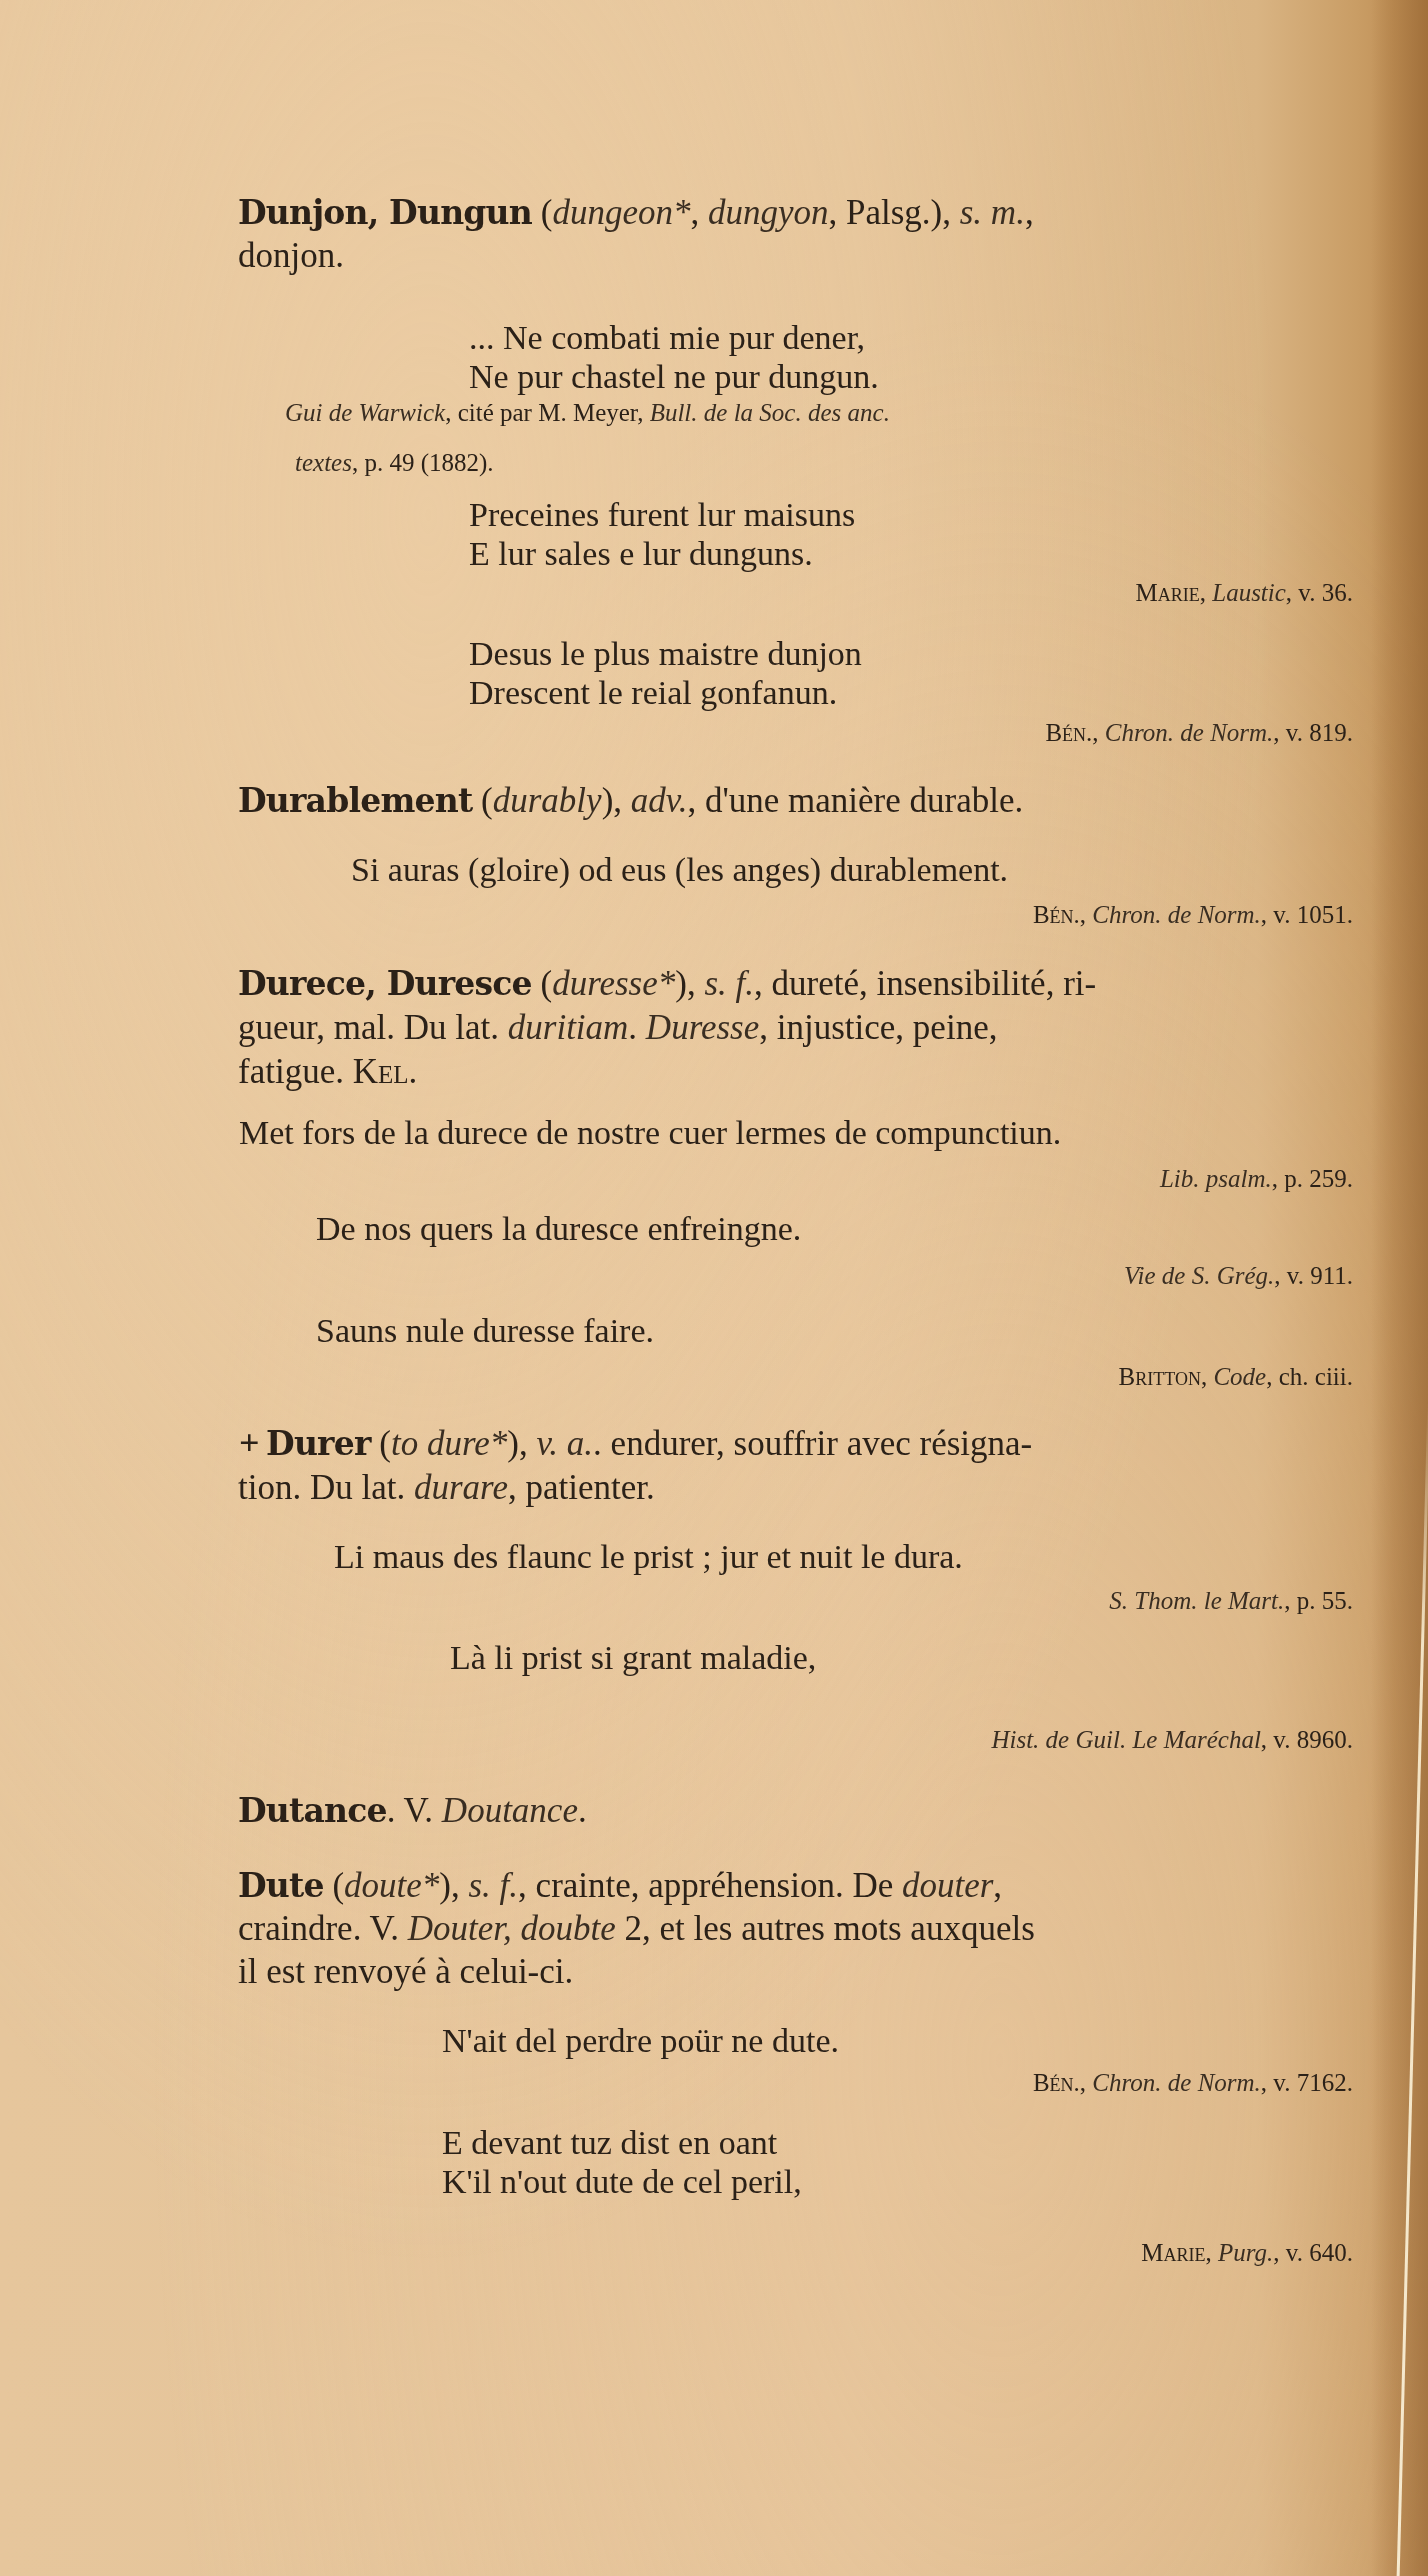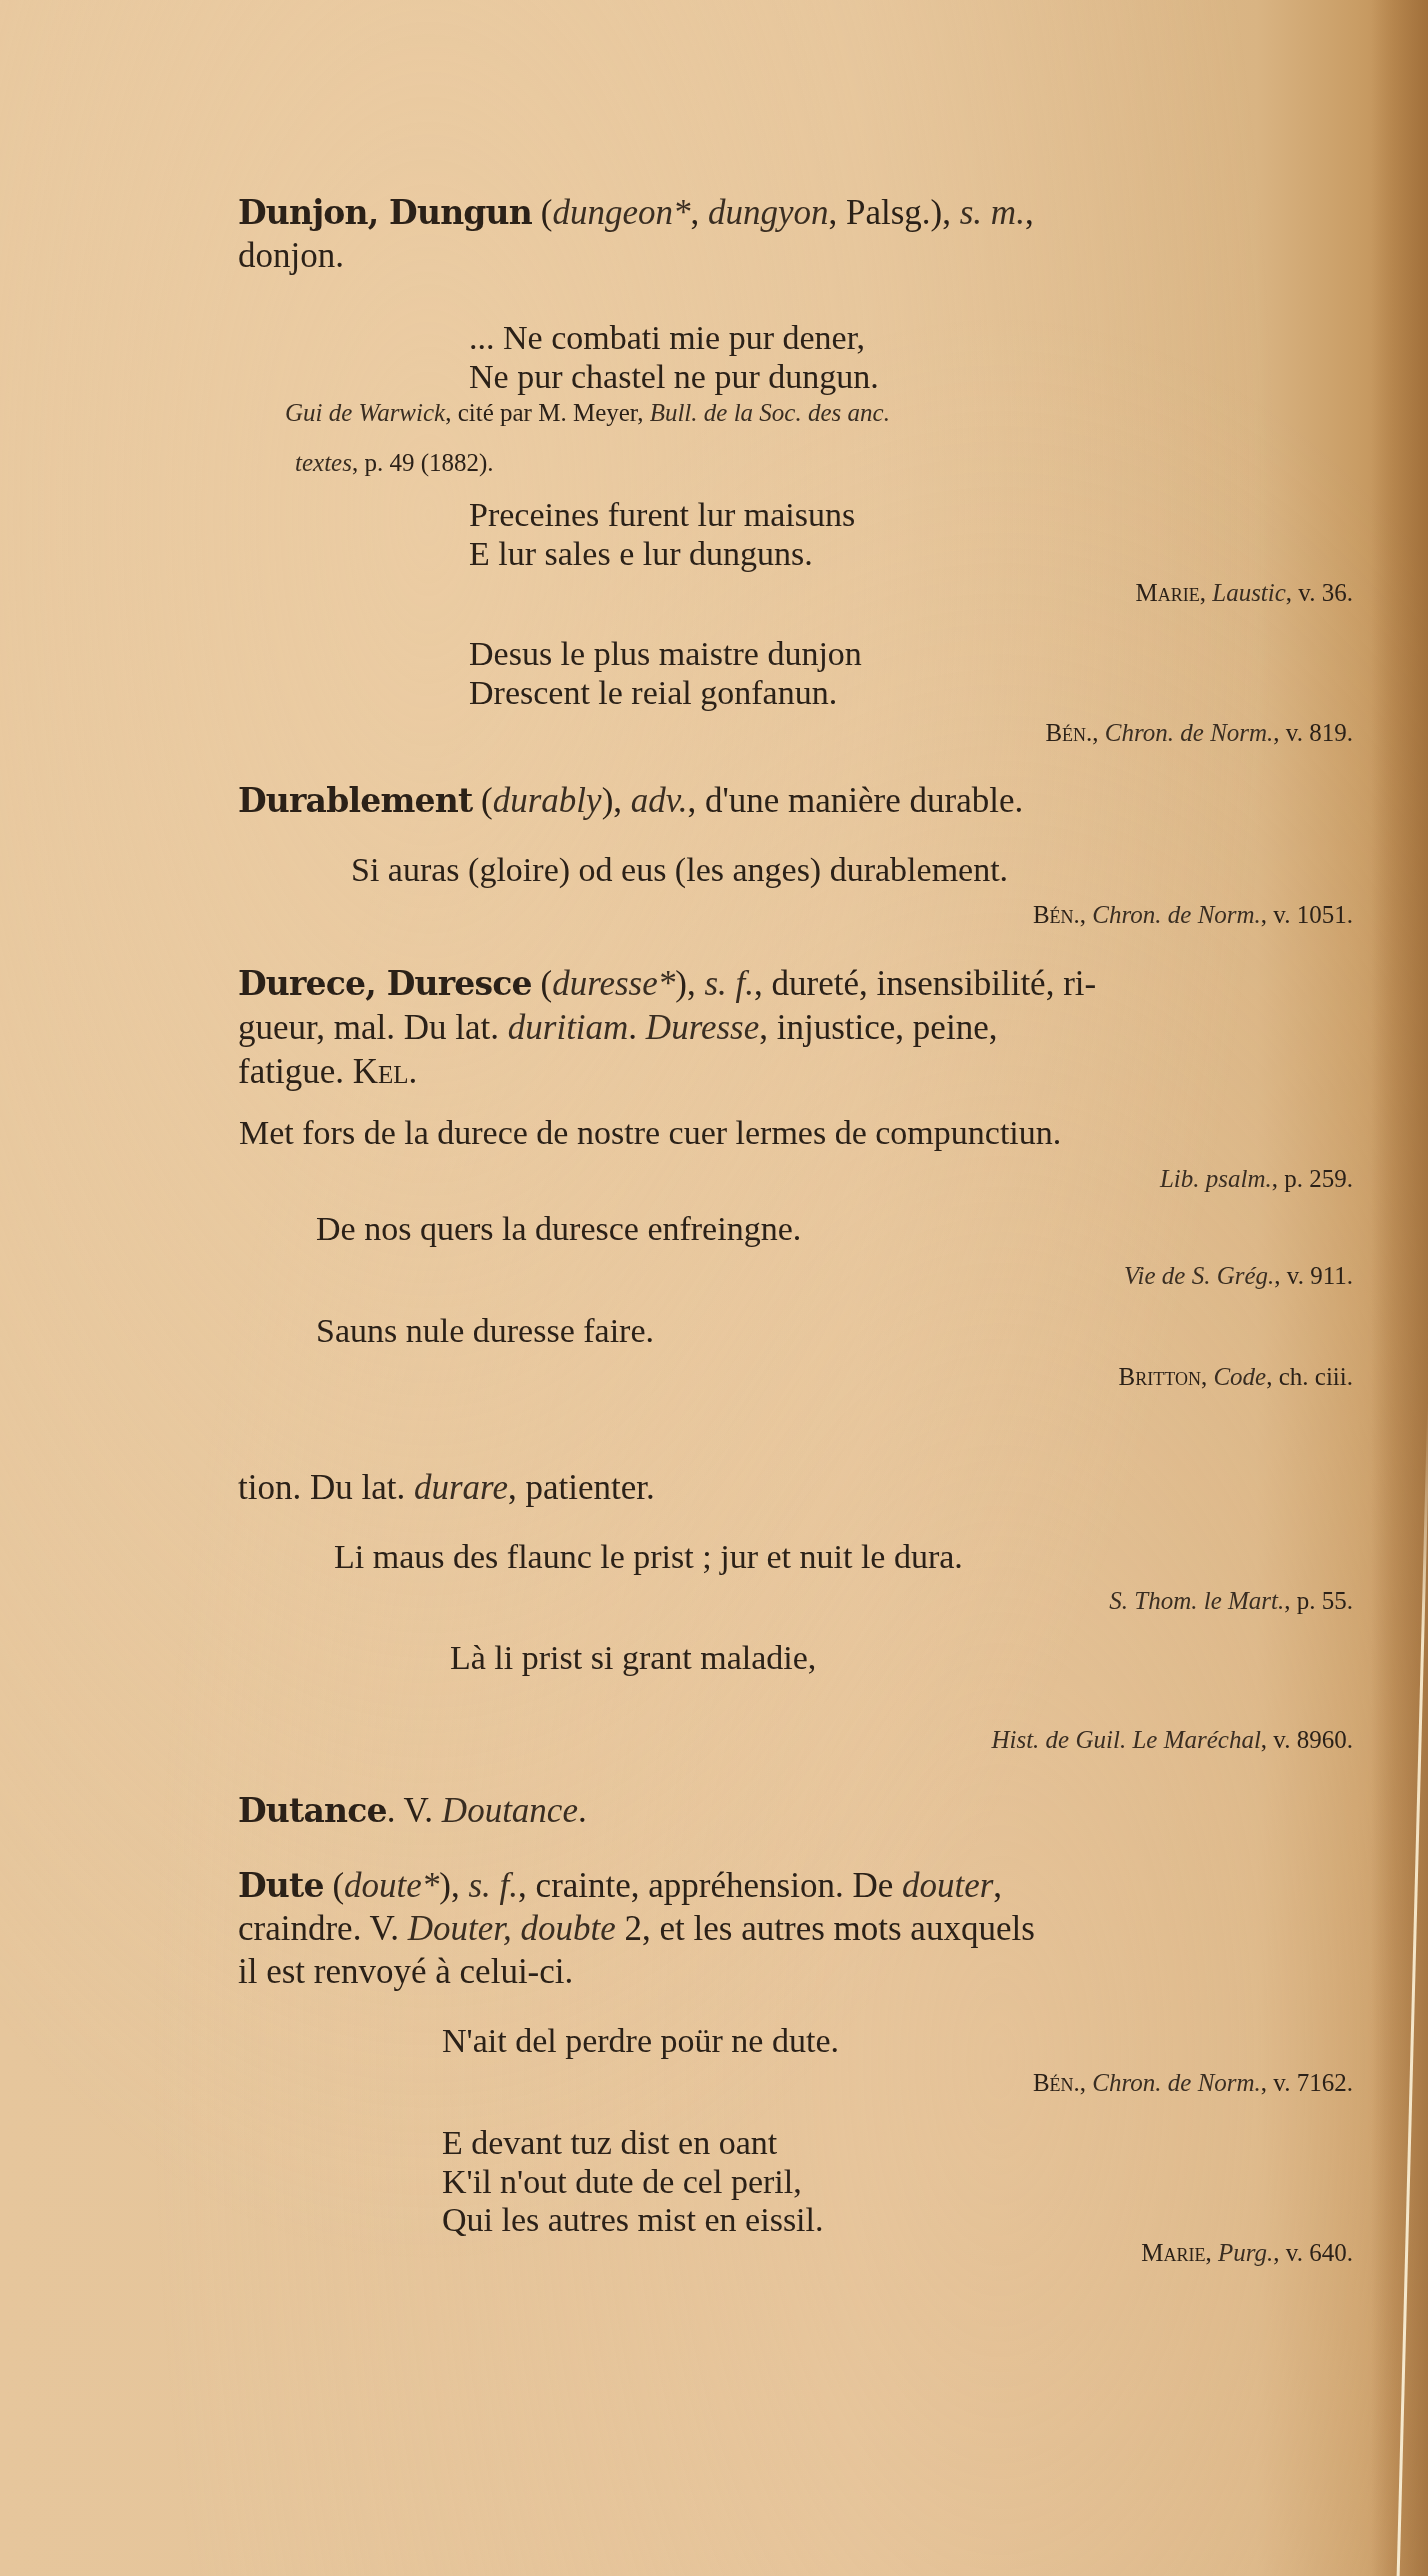--- a/index.html
+++ b/index.html
@@ -100,20 +100,23 @@
   </div>
   <div class="verse" style="left:316px; top:1209px;">De nos quers la duresce enfreingne.</div>
   <div class="cite" style="top:1261px;">
     <span class="it">Vie de S. Grég.</span><span>, v. 911.</span>
   </div>
   <div class="verse" style="left:316px; top:1311px;">Sauns nule duresse faire.</div>
   <div class="cite" style="top:1362px;">
     <span class="sc">Britton</span><span>, </span><span class="it">Code</span><span>, ch. ciii.</span>
   </div>
 
+  <div class="entry-line" style="left:239px; top:1422px;">
+    <span class="cross">+</span><span class="hw">Durer</span><span> (</span><span class="it">to dure*</span><span>), </span><span class="it">v. a.</span><span>. endurer, souffrir avec résigna-</span>
+  </div>
   <div class="entry-line" style="left:238px; top:1466px;">
     <span>tion. Du lat. </span><span class="it">durare</span><span>, patienter.</span>
   </div>
 
   <div class="verse" style="left:334px; top:1537px;">Li maus des flaunc le prist ; jur et nuit le dura.</div>
   <div class="cite" style="top:1586px;">
     <span class="it">S. Thom. le Mart.</span><span>, p. 55.</span>
   </div>
   <div class="verse" style="left:450px; top:1638px;">Là li prist si grant maladie,</div>
   <div class="cite" style="top:1725px;">
@@ -131,19 +134,18 @@
     <span>craindre. V. </span><span class="it">Douter, doubte</span><span> 2, et les autres mots auxquels</span>
   </div>
   <div class="entry-line" style="left:238px; top:1950px;">il est renvoyé à celui-ci.</div>
 
   <div class="verse" style="left:442px; top:2021px;">N'ait del perdre poür ne dute.</div>
   <div class="cite" style="top:2068px;">
     <span class="sc">Bén.</span><span>, </span><span class="it">Chron. de Norm.</span><span>, v. 7162.</span>
   </div>
   <div class="verse" style="left:442px; top:2123px;">E devant tuz dist en oant</div>
   <div class="verse" style="left:442px; top:2162px;">K'il n'out dute de cel peril,</div>
-  <div class="verse" style="left:442px; top:2200px;">Qui les autres mist en eissil.</div>
   <div class="cite" style="top:2238px;">
     <span class="sc">Marie</span><span>, </span><span class="it">Purg.</span><span>, v. 640.</span>
   </div>
 
 </div>
 
 
 </body></html>

